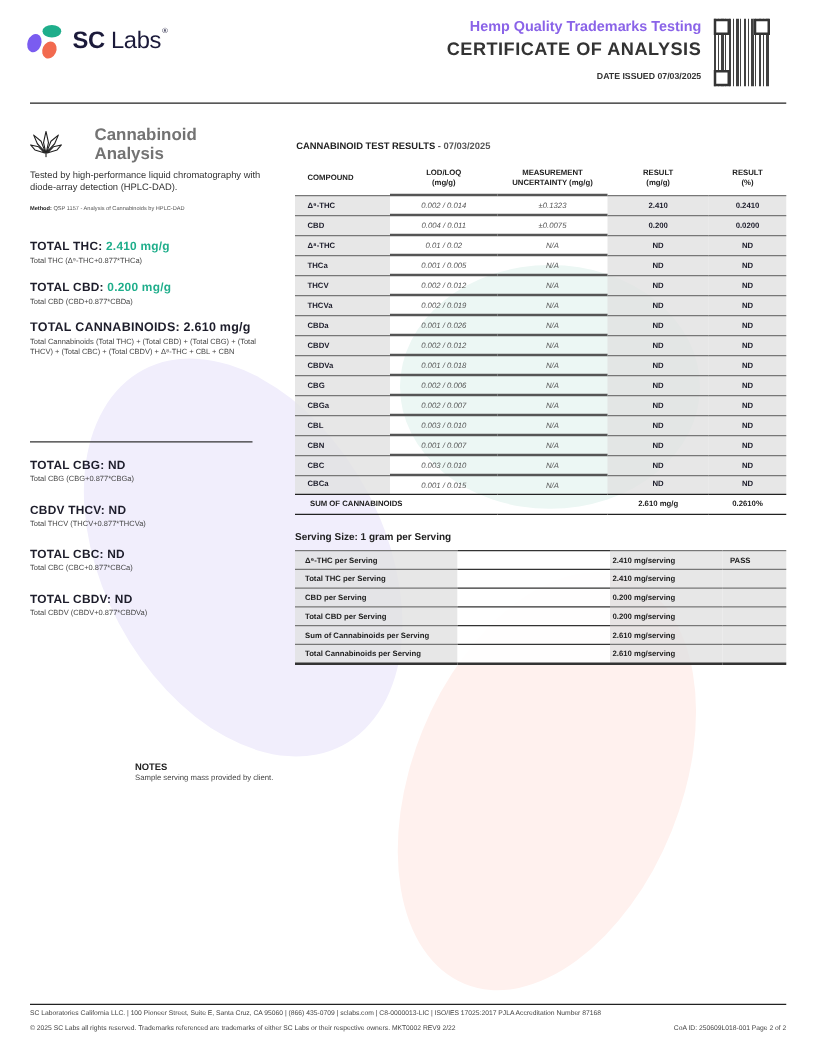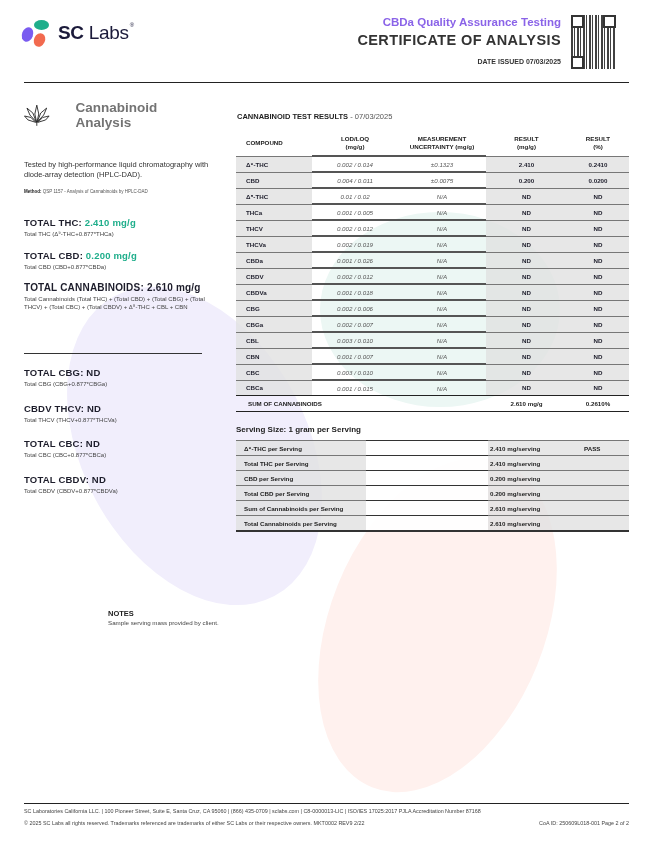--- a/index.html
+++ b/index.html
@@ -38,32 +38,32 @@
   .qr::before { left: 0; top: 0; }
   .qr::after { left: 0; bottom: 0; }
   .qr .qr3 { position: absolute; right: 0; top: 0; width: 9px; height: 9px; border: 2px solid #111; background: #fff; }
 
   .top-rule { left: 24px; top: 82px; width: 605px; height: 1px; background: #222; }
 
   
   .left { left: 24px; top: 100px; width: 190px; }
   .section-title { display: flex; align-items: center; font-size: 13.5px; font-weight: 700; color: #737373; gap: 20px; }
   .leaf { width: 26px; height: 22px; margin-right: 6px; }
-  .desc { font-size: 7.5px; color: #333; line-height: 10px; margin-top: 30px; }
+  .desc { font-size: 7.5px; color: #333; line-height: 10px; margin-top: 5px; }
   .method { font-size: 4.5px; color: #555; margin-top: 9px; }
   .method b { color: #222; }
   .total { margin-top: 0; }
   .total-head { font-size: 9.5px; font-weight: 700; color: #1d1d2b; letter-spacing: 0.2px; }
   .total-head .val { color: #1fae8b; }
   .total-sub { font-size: 6px; color: #444; margin-top: 3px; line-height: 7.5px; }
   .left-rule { left: 24px; top: 353px; width: 178px; height: 1px; background: #333; }
 
   
   .res-title { left: 237px; top: 112px; font-size: 7.5px; font-weight: 700; color: #222; }
-  .res-title span { font-weight: 400; color: #555; }
+  .res-title span { font-weight: 700; color: #555; }
   table { border-collapse: collapse; }
   .res-table { left: 236px; top: 134px; width: 393px; font-size: 6.2px; }
   .res-table th { font-weight: 700; color: #222; text-align: center; line-height: 8px; padding: 1px 0 4px; }
   .res-table th.c0 { text-align: left; padding-left: 10px; }
   .res-table td { height: 14px; padding: 0; text-align: center; border-top: 1px solid #777; }
   .res-table td.c0 { background: rgba(225,225,225,0.8); text-align: left; padding-left: 10px; font-weight: 700; width: 66px; }
   .res-table td.c1 { font-style: italic; color: #555; width: 86px; border-top: 2px solid #555; }
   .res-table td.c2 { font-style: italic; color: #555; width: 88px; border-top: 2px solid #555; }
   .res-table td.c3 { background: rgba(225,225,225,0.8); font-weight: 700; width: 81px; }
   .res-table td.c4 { background: rgba(225,225,225,0.8); font-weight: 700; }
@@ -100,21 +100,21 @@
     <span class="dot-purple"></span>
       <span class="dot-green"></span>
       <span class="dot-orange"></span>
   </div>
   <div class="logo-text">
     <b>SC</b> <span>Labs</span><span class="reg">®</span>
   </div>
 </div>
 
 <div class="layer hdr-right">
-  <div class="hdr-sub">CBDa Quality Assurance Testing</div>
+  <div class="hdr-sub">Hemp Quality Trademarks Testing</div>
   <div class="hdr-title">CERTIFICATE OF ANALYSIS</div>
   <div class="hdr-date">DATE ISSUED 07/03/2025</div>
 </div>
 <div class="layer qr">
     <span class="qr3"></span>
   </div>
 
 <div class="layer top-rule"></div>
 
 <div class="layer left">

